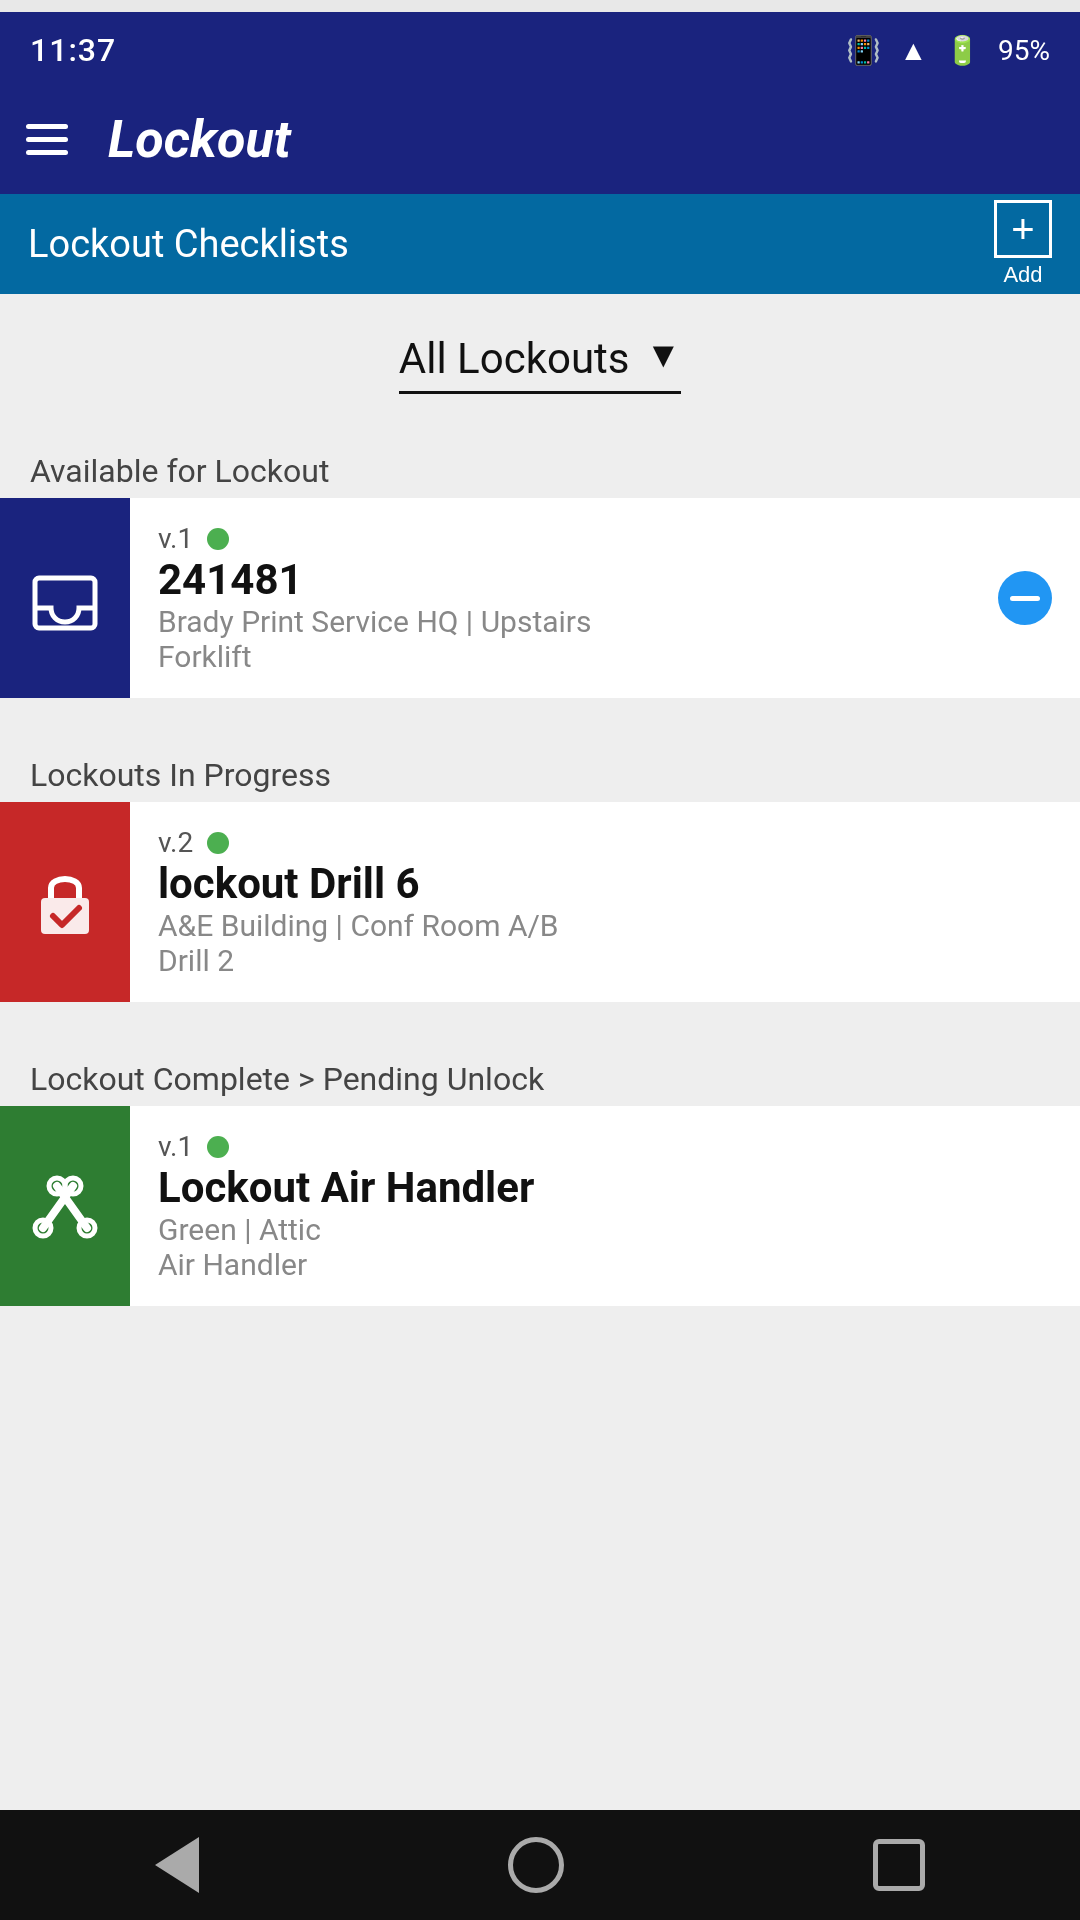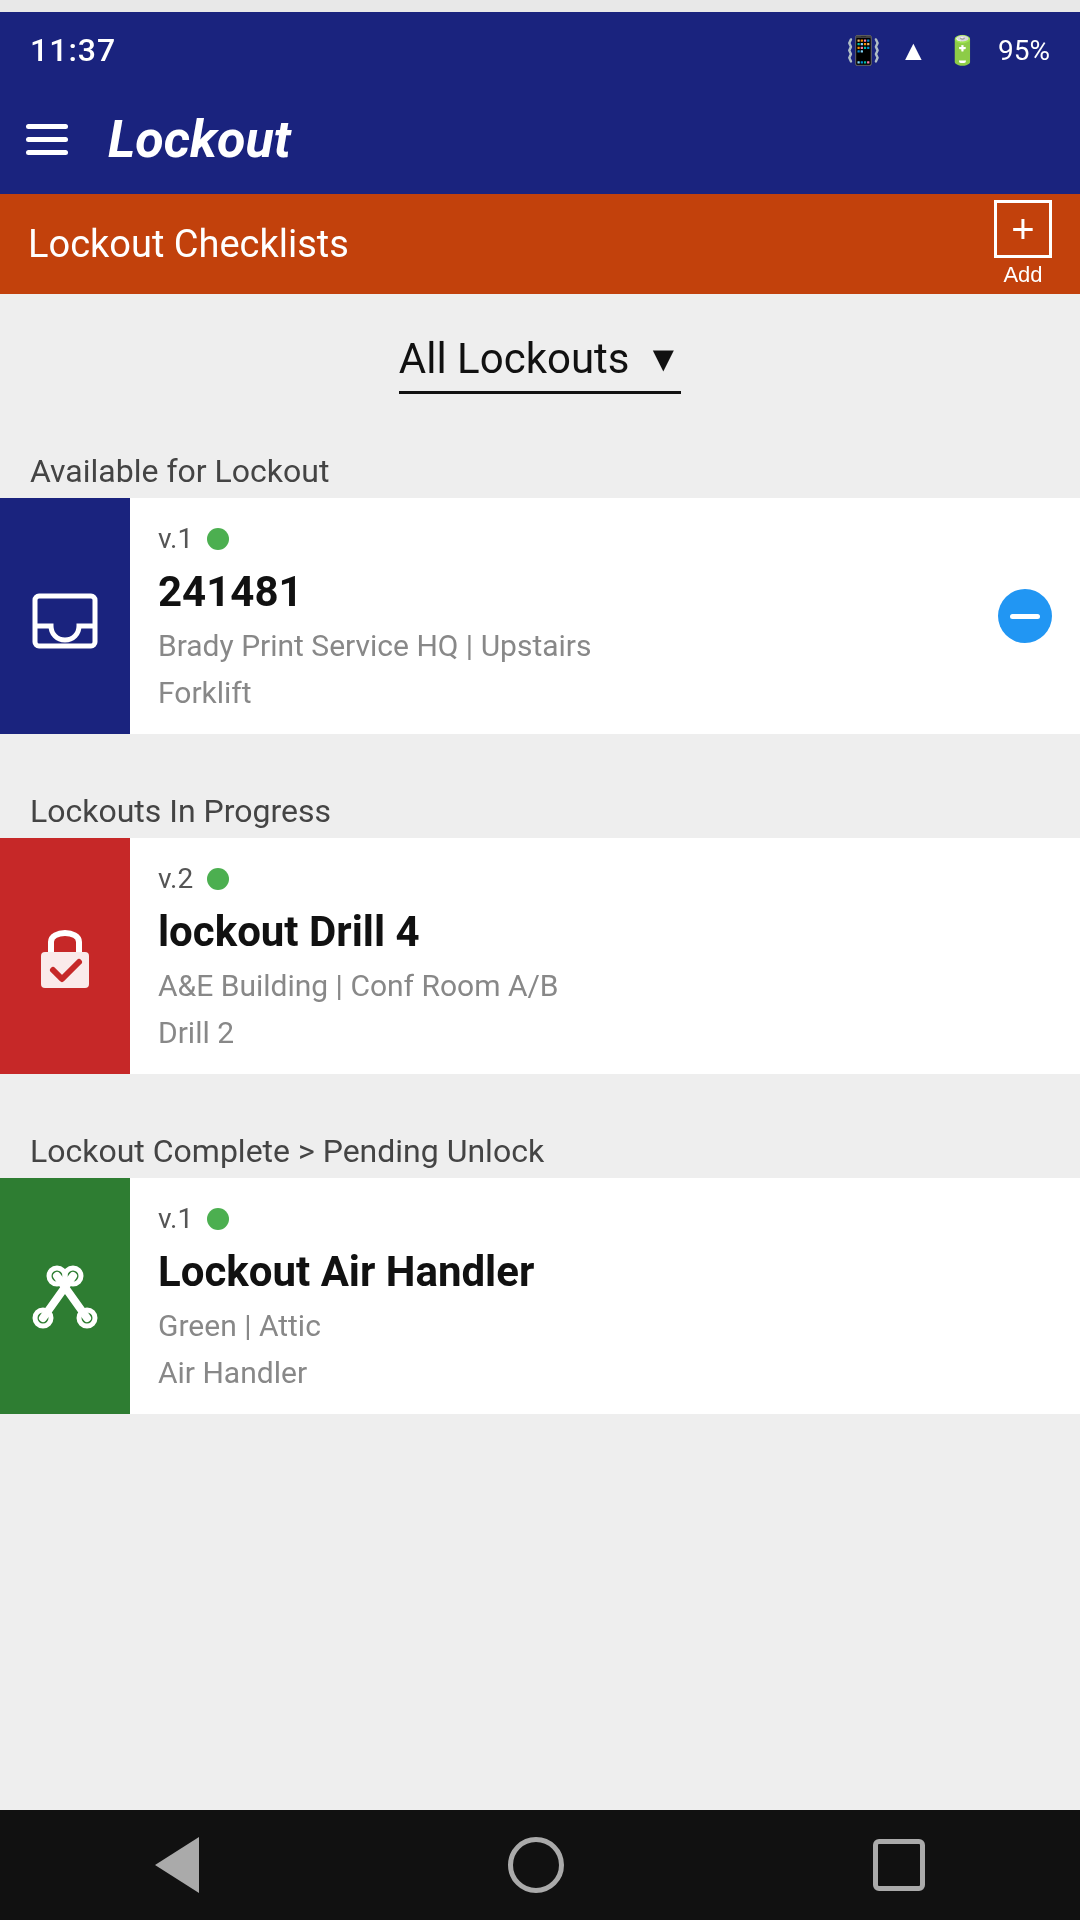--- a/index.html
+++ b/index.html
@@ -62,21 +62,21 @@
       border-radius: 3px;
     }
     .app-title {
       font-size: 52px;
       font-weight: 700;
       color: white;
     }
 
     
     .sub-header {
-      background: #c2410c;
+      background: #0369a1;
       display: flex;
       justify-content: space-between;
       align-items: center;
       padding: 20px 28px;
       height: 100px;
     }
     .sub-header-title {
       color: white;
       font-size: 38px;
       font-weight: 400;
@@ -114,21 +114,20 @@
 
     
     .filter-section {
       display: flex;
       justify-content: center;
       align-items: center;
       padding: 40px 0 30px 0;
     }
     .filter-dropdown {
       display: flex;
-      align-items: center;
       gap: 16px;
       font-size: 42px;
       font-weight: 400;
       color: #111;
       cursor: pointer;
       border-bottom: 3px solid #111;
       padding-bottom: 8px;
     }
     .dropdown-arrow {
       font-size: 36px;
@@ -163,21 +162,21 @@
     .card-icon svg {
       width: 80px;
       height: 80px;
     }
     .card-body {
       flex: 1;
       padding: 24px 24px 24px 28px;
       display: flex;
       flex-direction: column;
       justify-content: center;
-      gap: 12px;
+      gap: 0;
     }
     .card-version-row {
       display: flex;
       align-items: center;
       gap: 14px;
     }
     .card-version {
       font-size: 28px;
       color: #555;
     }
@@ -346,21 +345,21 @@
         <rect x="16" y="36" width="48" height="36" rx="4" fill="white" opacity="0.9"></rect>
         <path d="M26 36 V26 C26 14 54 14 54 26 V36" stroke="white" stroke-width="6" fill="none"></path>
         <path d="M28 54 L37 63 L54 46" stroke="#c62828" stroke-width="6" stroke-linecap="round" stroke-linejoin="round"></path>
       </svg>
     </div>
     <div class="card-body">
       <div class="card-version-row">
         <span class="card-version">v.2</span>
         <span class="green-dot"></span>
       </div>
-      <div class="card-title">lockout Drill 4</div>
+      <div class="card-title">lockout Drill 6</div>
       <div class="card-subtitle">A&amp;E Building | Conf Room A/B</div>
       <div class="card-type">Drill 2</div>
     </div>
   </div>
 
   <div class="section-gap"></div>
 
   <div class="section-header">Lockout Complete &gt; Pending Unlock</div>
 
   <div class="card">

